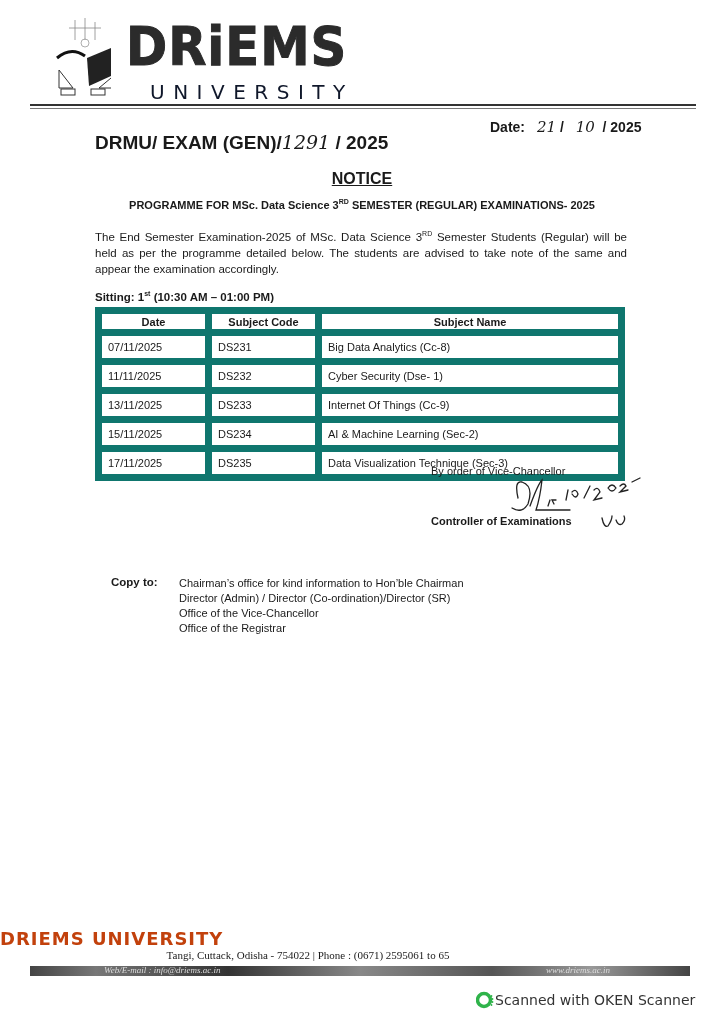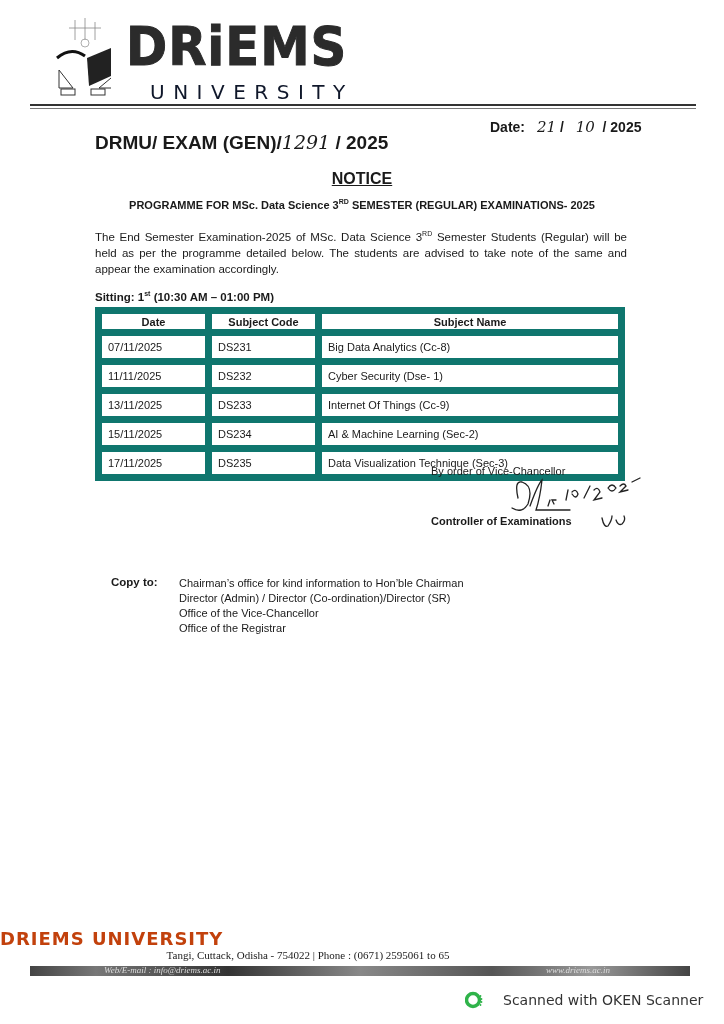--- a/index.html
+++ b/index.html
@@ -50,21 +50,21 @@
   .sig { left: 500px; top: 470px; width: 160px; height: 60px; }
 
   .copyto-label { left: 111px; top: 576px; font-size: 11.5px; font-weight: bold; }
   .copyto-list { left: 179px; top: 576px; font-size: 11px; line-height: 15px; }
 
   .footer-title { left: 0; width: 724px; text-align: left; top: 928px; font-size: 18px; font-weight: bold; letter-spacing: 1px; color: #c2410c; font-family: "DejaVu Sans", sans-serif; }
   .footer-addr { left: 0; width: 616px; text-align: center; top: 949px; font-size: 11px; font-family: "Liberation Serif", serif; }
   .footer-bar { left: 30px; top: 966px; width: 660px; height: 10px; background: linear-gradient(90deg,#444,#777 10%,#333 30%,#888 50%,#555 70%,#999 85%,#444); }
   .footer-bar span { position: absolute; top: -1px; font-size: 9px; font-style: italic; color: #ddd; font-family: "Liberation Serif", serif; }
 
-  .scanner { left: 465px; top: 991px; font-size: 14px; color: #333; font-family: "DejaVu Sans", sans-serif; display: flex; align-items: center; gap: 20px; }
+  .scanner { left: 476px; top: 991px; font-size: 14px; color: #333; font-family: "DejaVu Sans", sans-serif; display: flex; align-items: center; gap: 1px; }
   .scanner-icon { width: 18px; height: 18px; }
 </style>
 </head>
 <body>
 
 <svg class="abs logo-emblem" viewBox="0 0 60 78">
   <g stroke="#888" stroke-width="0.8" fill="none">
     <line x1="20" y1="2" x2="20" y2="22"></line>
       <line x1="30" y1="0" x2="30" y2="22"></line>
       <line x1="40" y1="4" x2="40" y2="22"></line>

